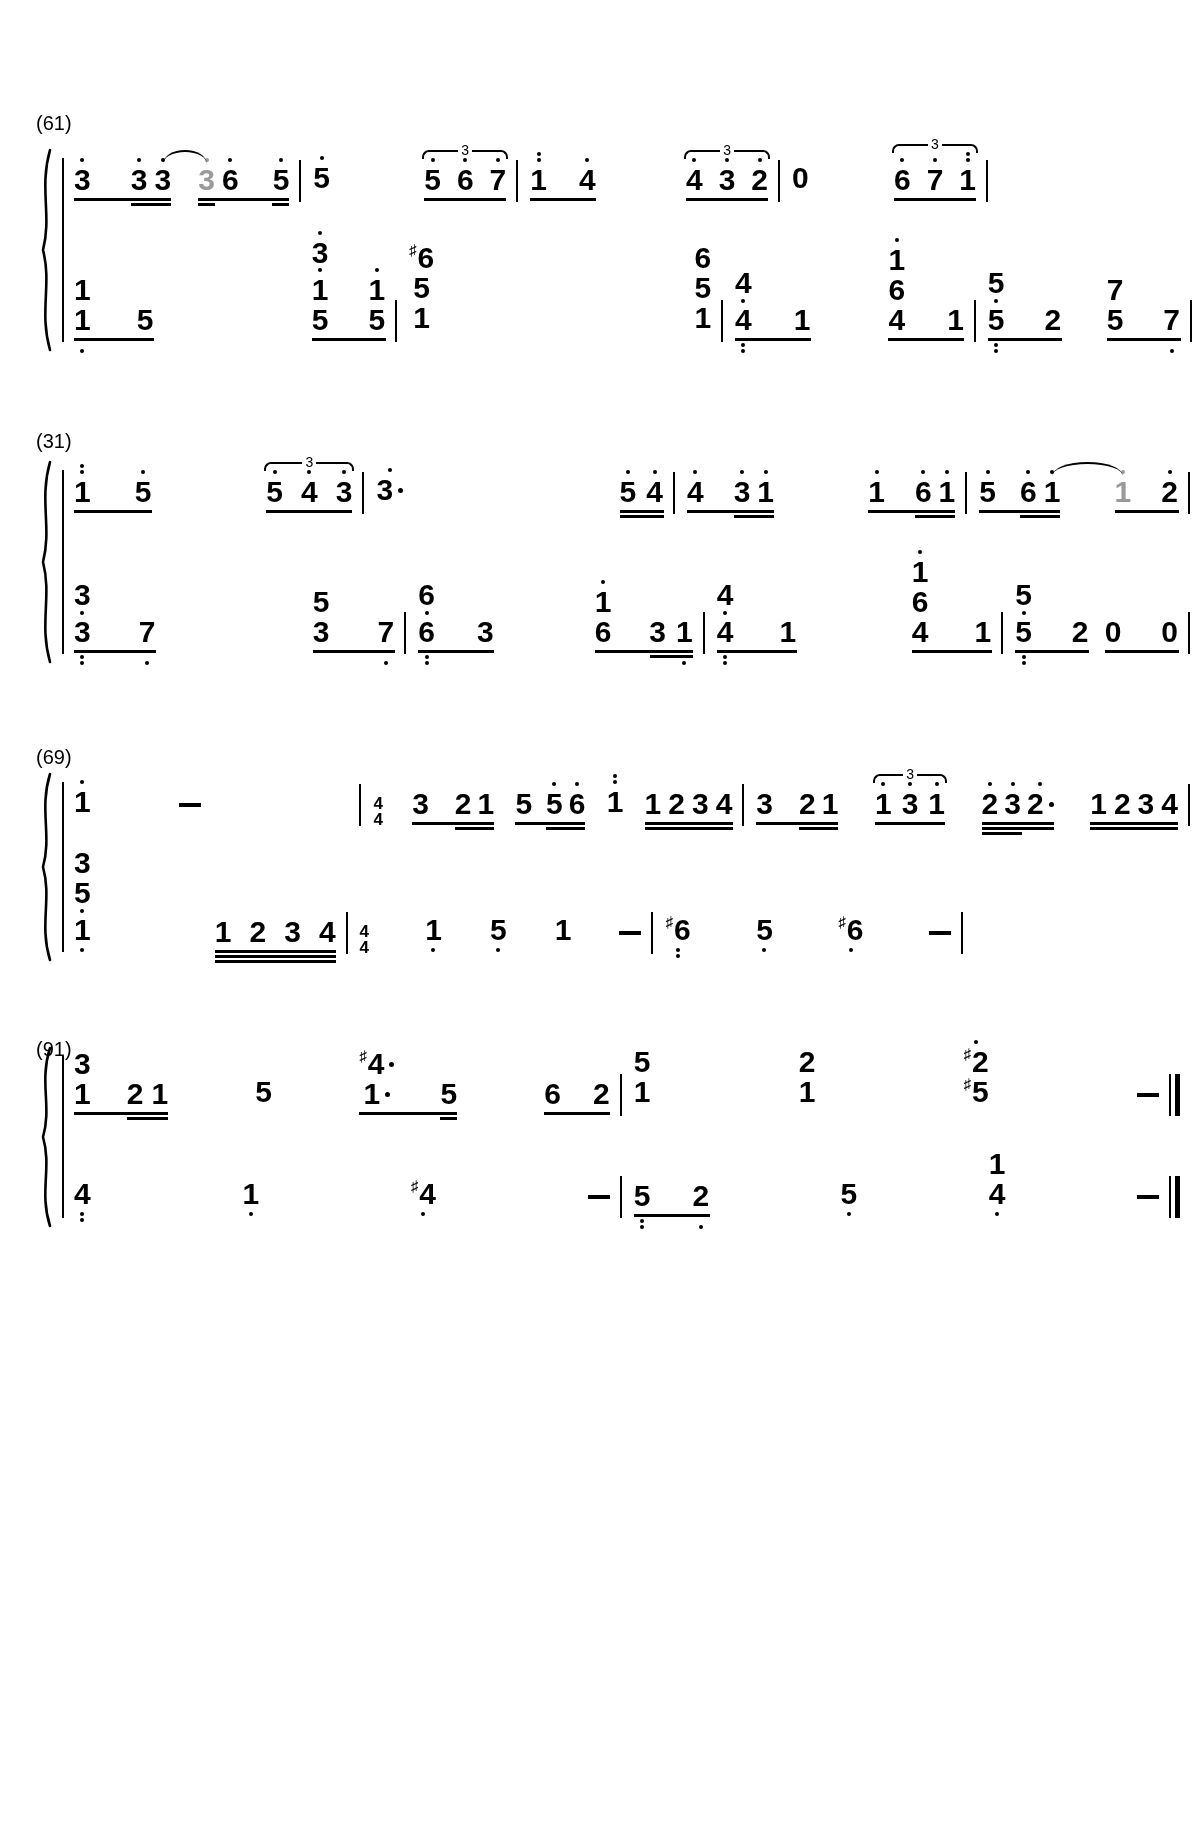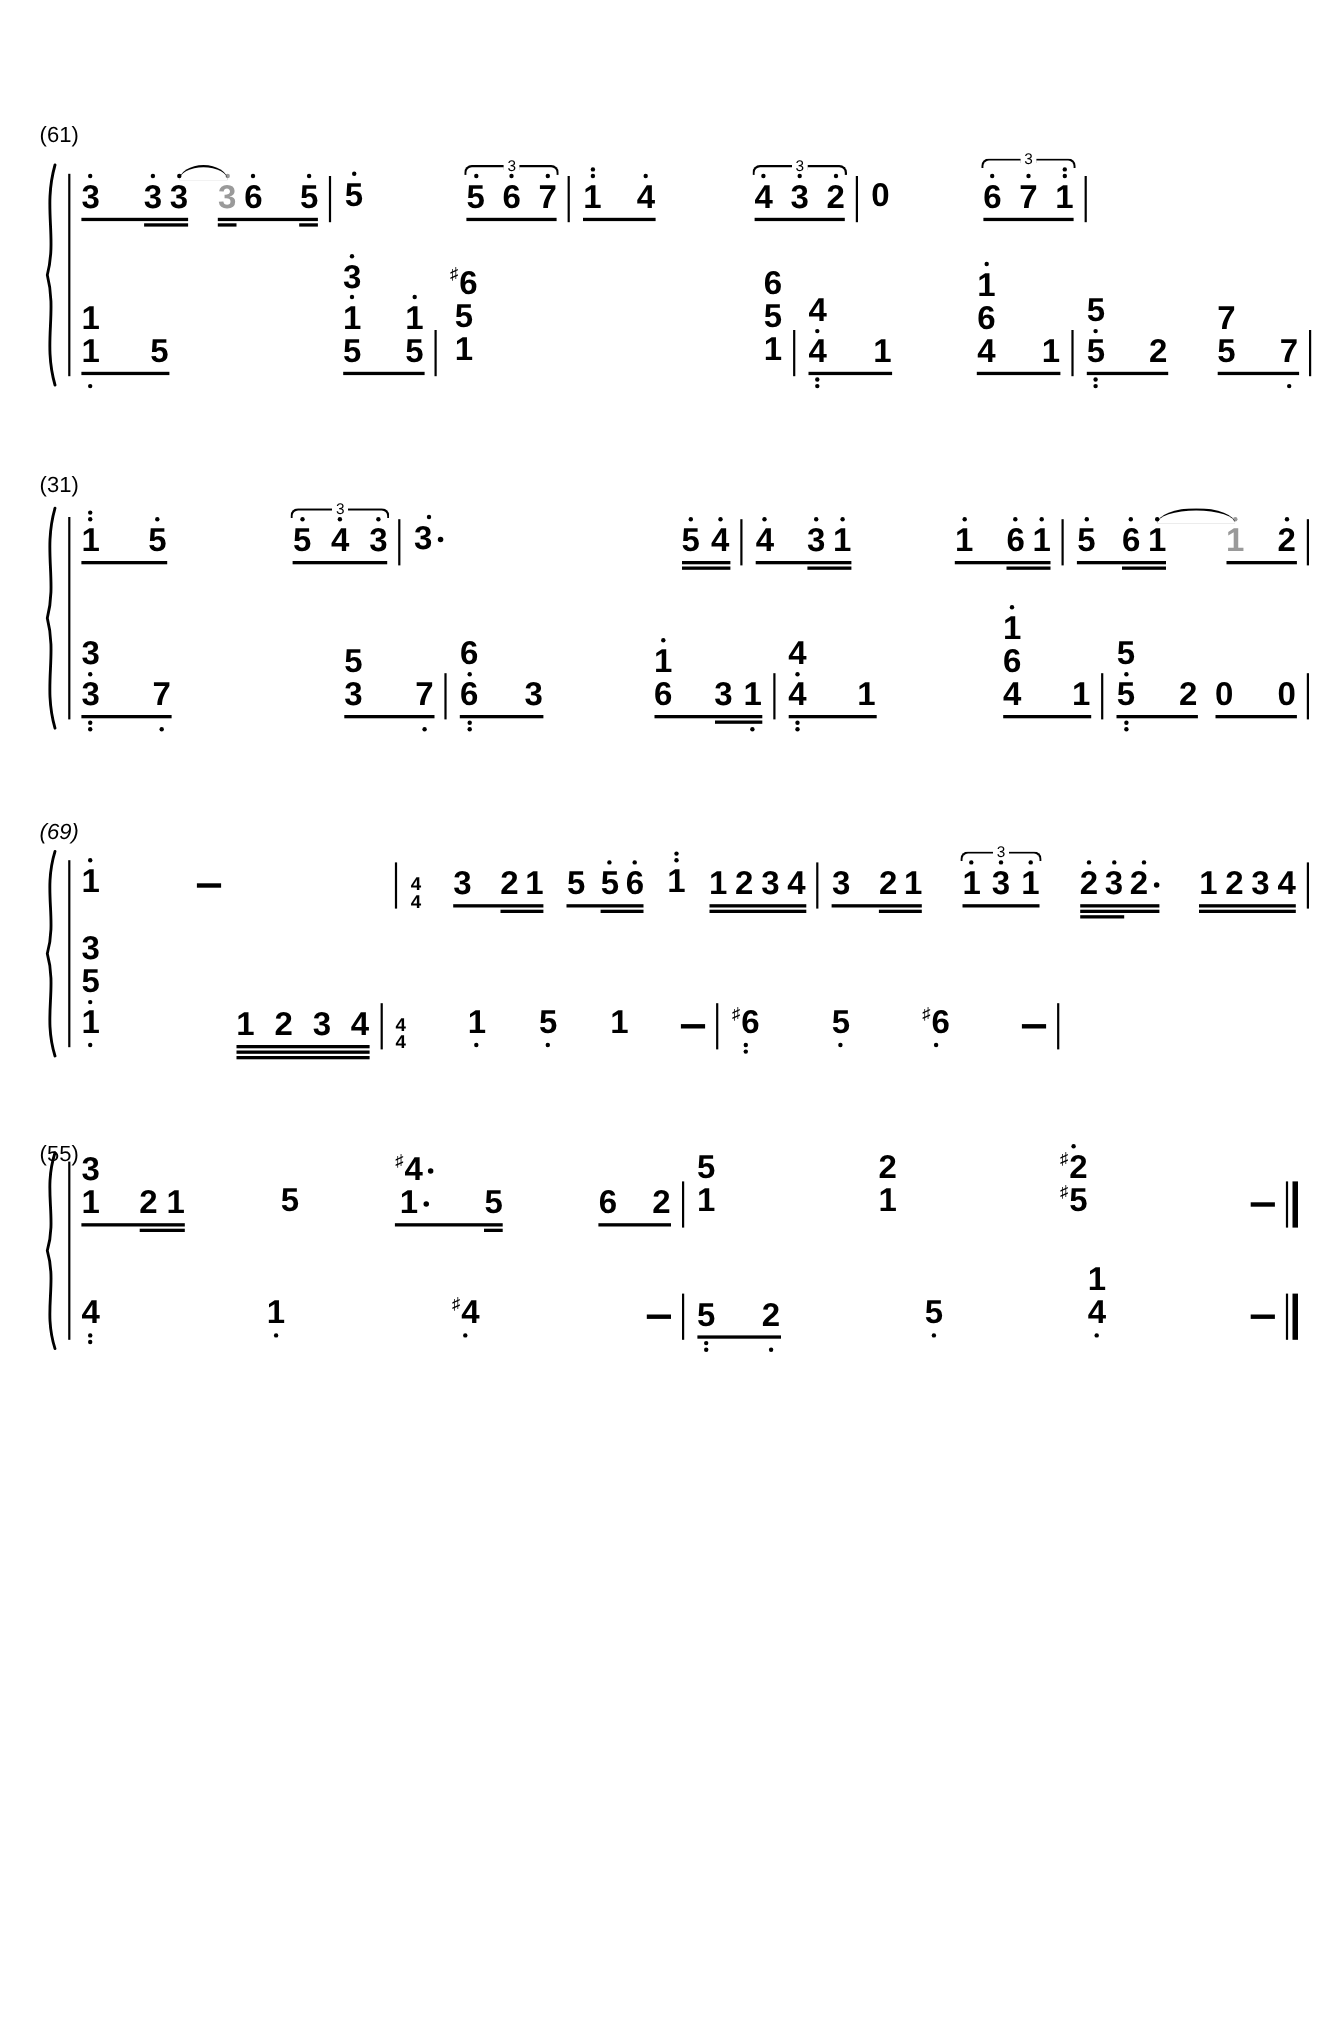--- a/index.html
+++ b/index.html
@@ -40,22 +40,22 @@
   .sysline{position:absolute;width:2px;background:#000}
   .brace{position:absolute}
   .gray{color:#9a9a9a}
 </style>
 </head>
 <body>
 
 <div id="page">
   <div class="sys-label" style="top: 112px;">(61)</div>
   <div class="sys-label" style="top: 430px;">(31)</div>
-  <div class="sys-label" style="top: 746px; font-style: italic;">(69)</div>
-  <div class="sys-label" style="top: 1038px;">(55)</div>
+  <div class="sys-label" style="top: 746px;">(69)</div>
+  <div class="sys-label" style="top: 1038px;">(91)</div>
 <div class="sysline" style="left: 62px; top: 158px; height: 184px;"></div>
     <svg class="brace" width="24" height="204" style="left: 34px; top: 148px;">
       <path d="M16 2 C 5 40.800000000000004, 18 67.32000000000001, 9 102 C 18 136.68, 5 163.20000000000002, 16 202" fill="none" stroke="#000" stroke-width="2.6" stroke-linecap="round"></path>
     </svg>
     <div class="staff-row" style="left: 62px; top: 144px; width: 926px; height: 70px;">
       <div class="measure" style="flex-grow: 240; flex-basis: 0px;">
         <div class="grp">
           <div class="col">
             <div class="cell">
               <div class="dots">

